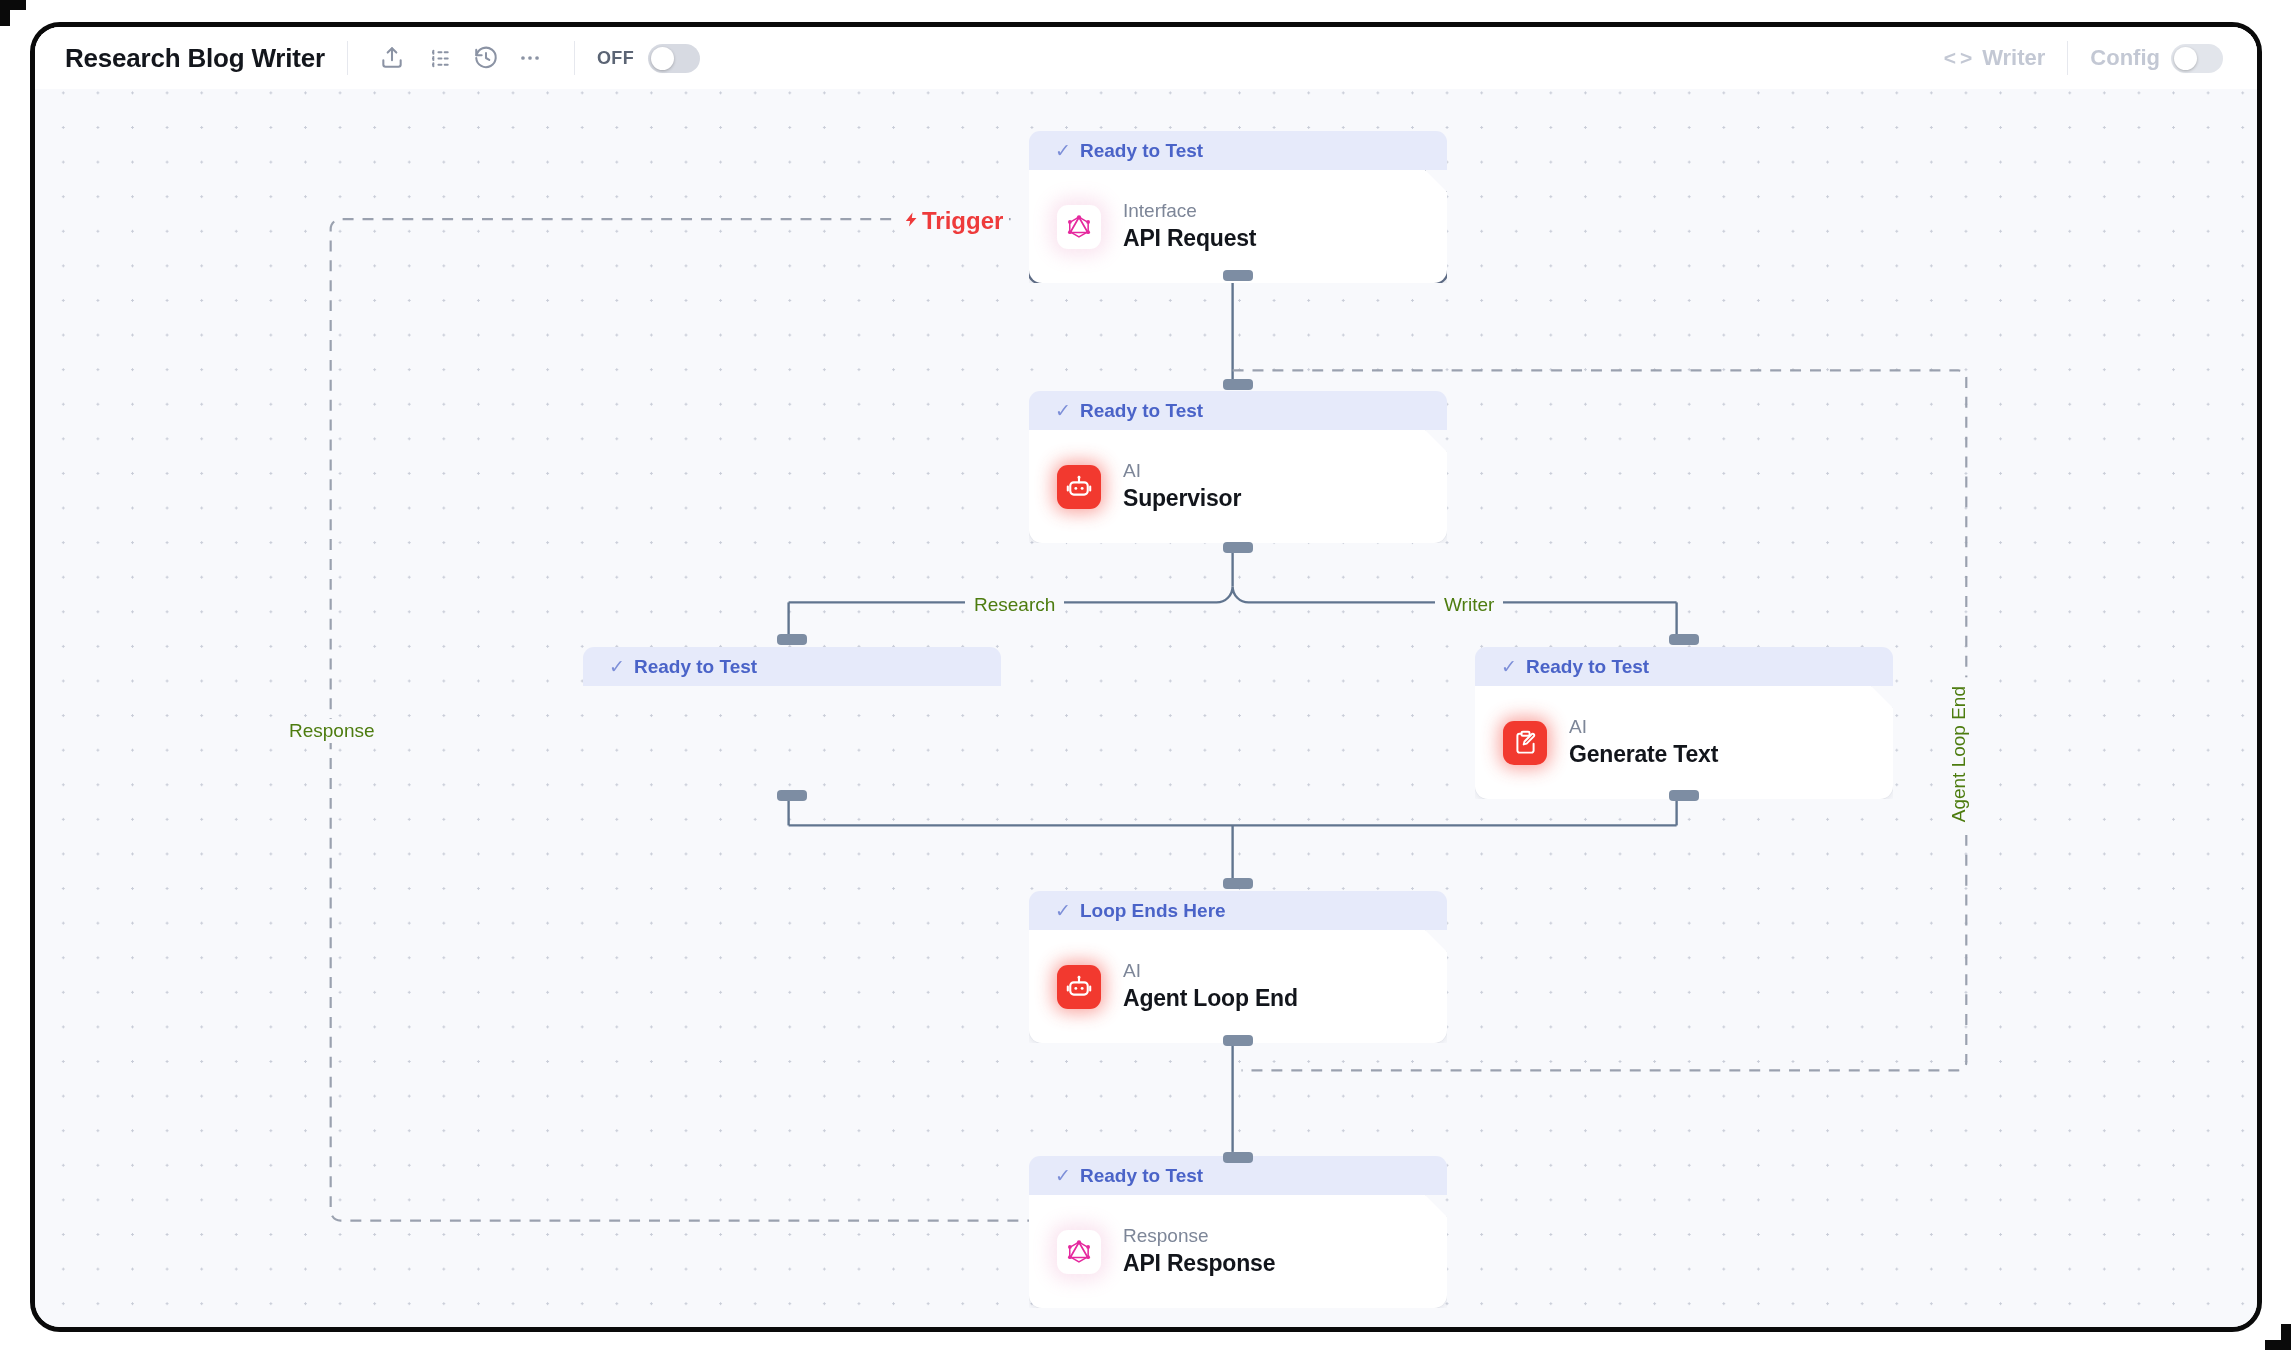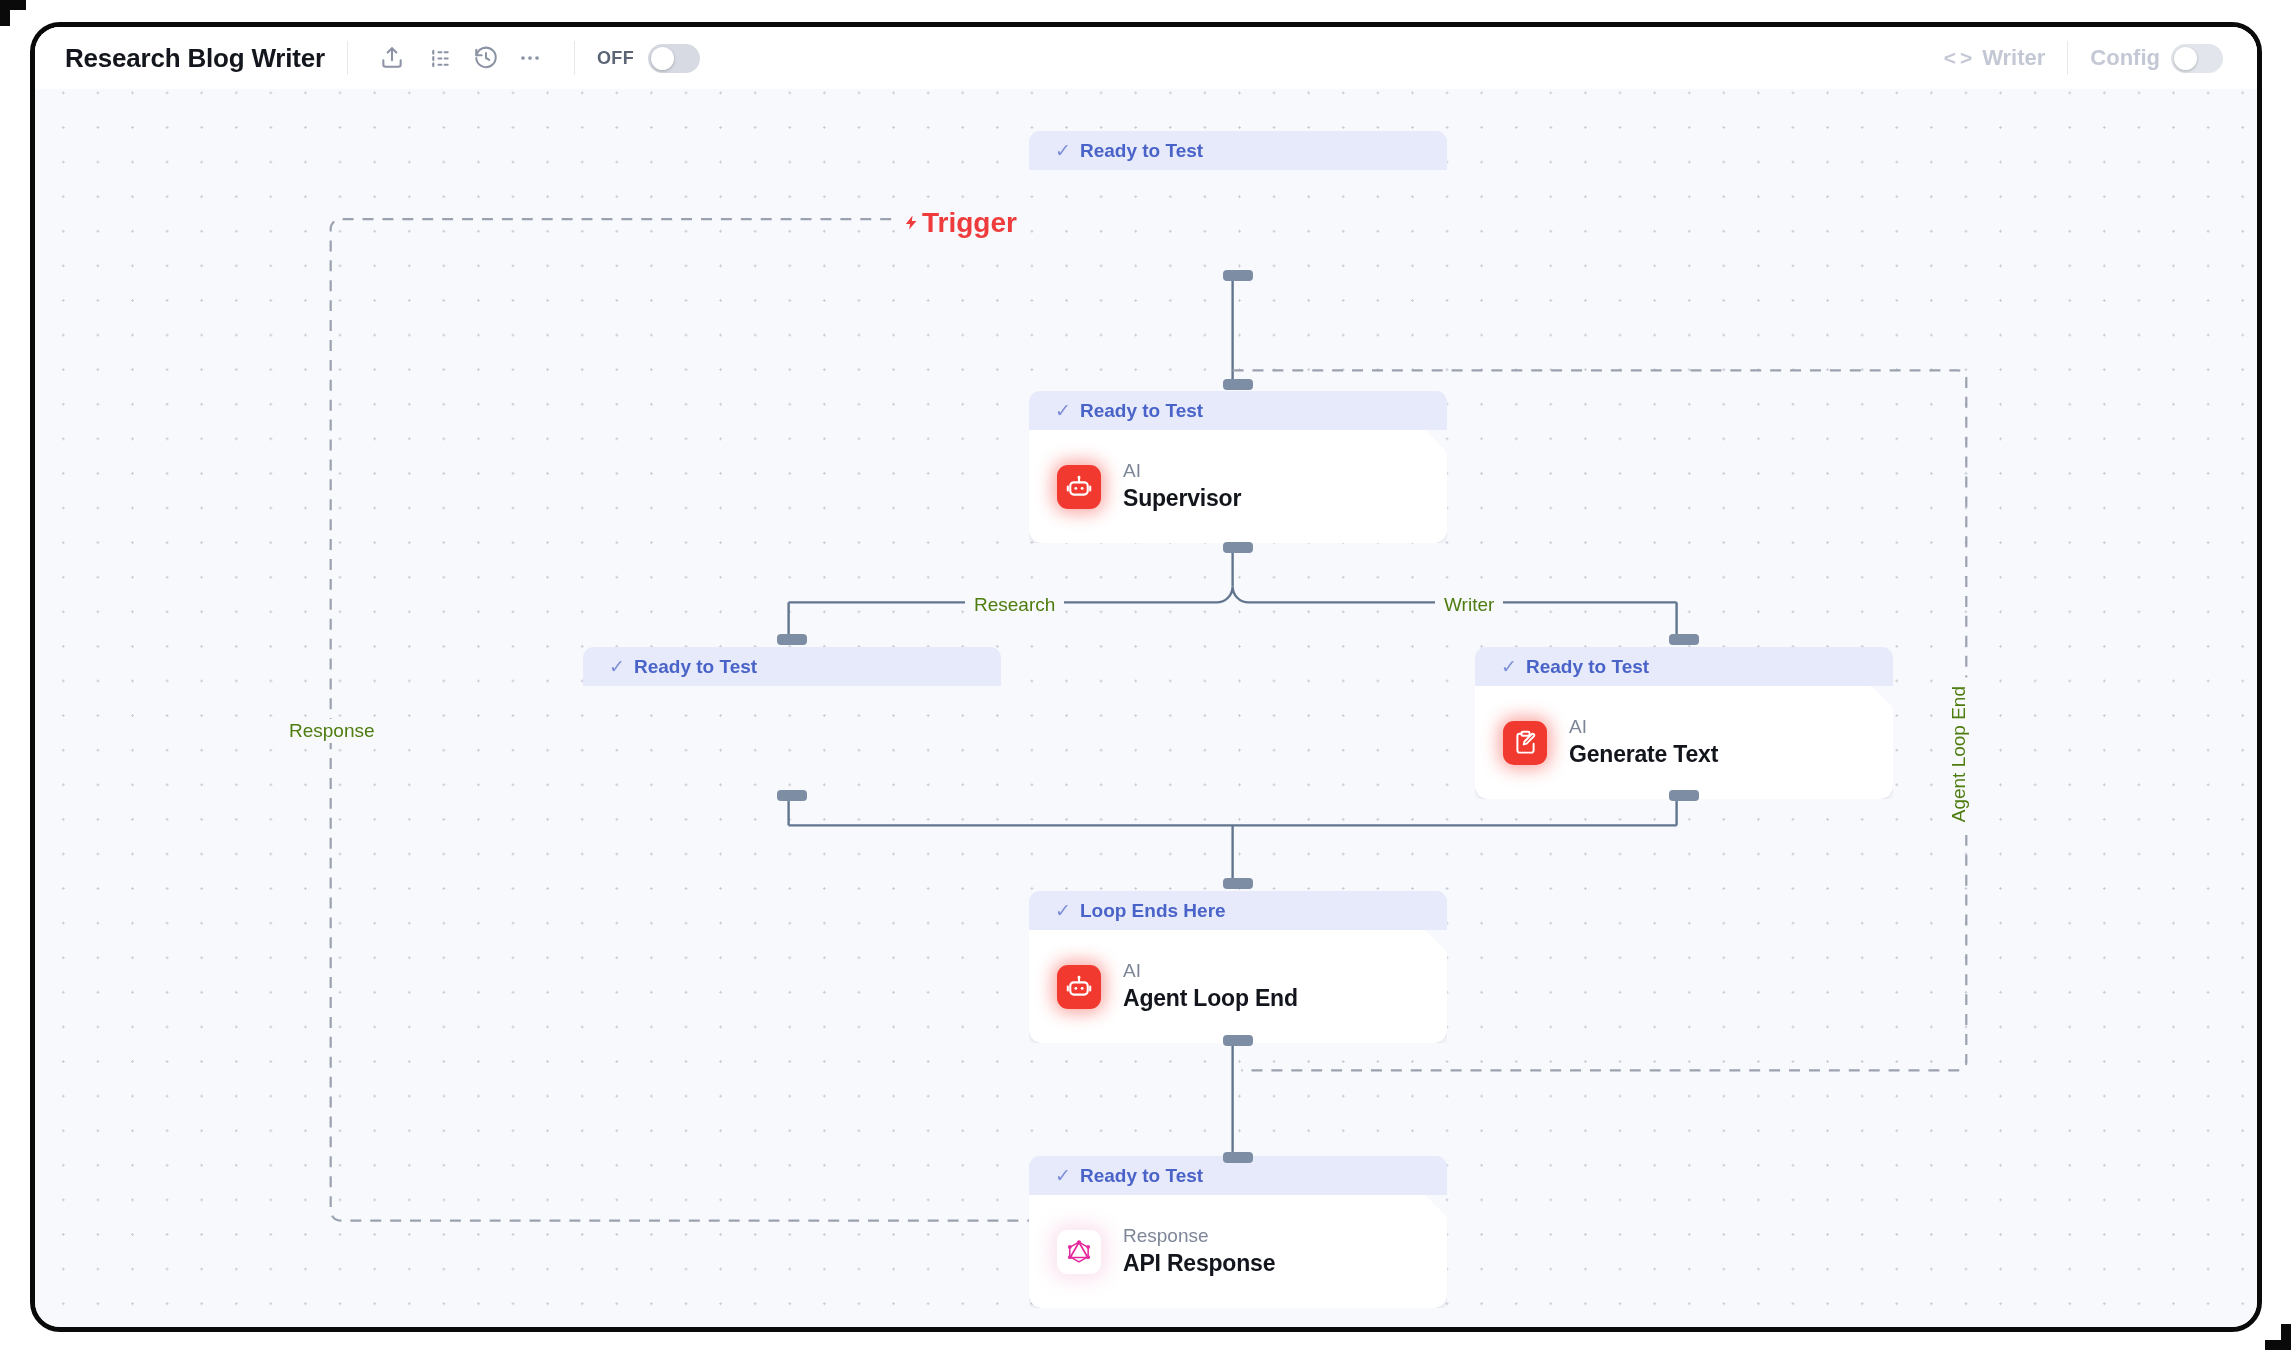--- a/index.html
+++ b/index.html
@@ -86,21 +86,21 @@
     font-size: 19px; color: #4d7c0f; white-space: nowrap;
     background: #f8f9fc; padding: 1px 9px;
   }
   .flow-label.vertical {
     writing-mode: vertical-rl; transform: rotate(180deg);
     padding: 9px 1px;
   }
   .trigger-label {
     position: absolute; z-index: 8;
     display: flex; align-items: center; gap: 2px;
-    font-size: 28px; font-weight: 700; color: #ee3b3b;
+    font-size: 24px; font-weight: 700; color: #ee3b3b;
     background: #f8f9fc; padding: 2px 6px; white-space: nowrap;
   }
 
   
   .node { position: absolute; z-index: 10; width: 418px; }
   .node-status {
     height: 39px; border-radius: 11px 11px 0 0;
     background: #e6eafa;
     display: flex; align-items: center; gap: 9px;
     padding: 0 0 0 26px;
@@ -264,112 +264,129 @@
   <div class="flow-label" style="left:930px; top:566px;">Research</div>
   <div class="flow-label" style="left:1400px; top:566px;">Writer</div>
   <div class="flow-label" style="left:245px; top:692px;">Response</div>
   <div class="flow-label vertical" style="left:1912px; top:650px;">Agent Loop End</div>
 
   <div class="node selected" style="left:994px; top:104px;">
     <div class="node-status">
       <span class="chk">✓</span>
       <span>Ready to Test</span>
     </div>
-  </div>
-
-  <div class="node" style="left:994px; top:364px;">
-    <div class="node-status">
-      <span class="chk">✓</span>
-      <span>Ready to Test</span>
-    </div>
-    <div class="node-body">
-      <div class="node-icon red">
-        <svg width="28" height="28" viewBox="0 0 24 24" fill="none" stroke="#ffffff" stroke-width="1.8" stroke-linecap="round" stroke-linejoin="round">
-          <rect x="4.5" y="8" width="15" height="10.5" rx="3"></rect>
-          <circle cx="9.3" cy="13.2" r="1.25" fill="#ffffff" stroke="none"></circle>
-          <circle cx="14.7" cy="13.2" r="1.25" fill="#ffffff" stroke="none"></circle>
-          <path d="M12 8V4.6"></path>
-            <circle cx="12" cy="3.6" r="1.2" fill="#ffffff" stroke="none"></circle>
-          <path d="M2.4 11.6v3.4M21.6 11.6v3.4"></path>
-        </svg>
-      </div>
-      <div class="node-text">
-        <div class="node-kind">AI</div>
-        <div class="node-title">Supervisor</div>
-      </div>
-    </div>
-  </div>
-
-  <div class="node" style="left:548px; top:620px;">
-    <div class="node-status">
-      <span class="chk">✓</span>
-      <span>Ready to Test</span>
-    </div>
-  </div>
-
-  <div class="node" style="left:1440px; top:620px;">
-    <div class="node-status">
-      <span class="chk">✓</span>
-      <span>Ready to Test</span>
-    </div>
-    <div class="node-body">
-      <div class="node-icon red">
-        <svg width="27" height="27" viewBox="0 0 24 24" fill="none" stroke="#ffffff" stroke-width="1.75" stroke-linecap="round" stroke-linejoin="round">
-          <path d="M8.4 4.2H6.6A1.8 1.8 0 0 0 4.8 6v13.2a1.8 1.8 0 0 0 1.8 1.8h10.8a1.8 1.8 0 0 0 1.8-1.8v-6"></path>
-          <rect x="8.4" y="2.4" width="7.2" height="3.6" rx="1.2"></rect>
-          <path d="M19.4 6.6 13 13l-2.6.7.7-2.6 6.4-6.4a1.3 1.3 0 0 1 1.9 1.9z"></path>
-        </svg>
-      </div>
-      <div class="node-text">
-        <div class="node-kind">AI</div>
-        <div class="node-title">Generate Text</div>
-      </div>
-    </div>
-  </div>
-
-  <div class="node" style="left:994px; top:864px;">
-    <div class="node-status">
-      <span class="chk">✓</span>
-      <span>Loop Ends Here</span>
-    </div>
-    <div class="node-body">
-      <div class="node-icon red">
-        <svg width="28" height="28" viewBox="0 0 24 24" fill="none" stroke="#ffffff" stroke-width="1.8" stroke-linecap="round" stroke-linejoin="round">
-          <rect x="4.5" y="8" width="15" height="10.5" rx="3"></rect>
-          <circle cx="9.3" cy="13.2" r="1.25" fill="#ffffff" stroke="none"></circle>
-          <circle cx="14.7" cy="13.2" r="1.25" fill="#ffffff" stroke="none"></circle>
-          <path d="M12 8V4.6"></path>
-            <circle cx="12" cy="3.6" r="1.2" fill="#ffffff" stroke="none"></circle>
-          <path d="M2.4 11.6v3.4M21.6 11.6v3.4"></path>
-        </svg>
-      </div>
-      <div class="node-text">
-        <div class="node-kind">AI</div>
-        <div class="node-title">Agent Loop End</div>
-      </div>
-    </div>
-  </div>
-
-  <div class="node" style="left:994px; top:1129px;">
-    <div class="node-status">
-      <span class="chk">✓</span>
-      <span>Ready to Test</span>
-    </div>
     <div class="node-body">
       <div class="node-icon pink">
         <svg width="30" height="30" viewBox="0 0 24 24" fill="none" stroke="#e5289e" stroke-width="1.35">
           <path d="M12 3.4 20 8v8l-8 4.6L4 16V8z" transform="scale(0.92) translate(1,1)"></path>
           <path d="M12 4.2 5 16.4h14z"></path>
           <circle cx="12" cy="4.2" r="1.7" fill="#e5289e" stroke="none"></circle>
           <circle cx="19.3" cy="7.9" r="1.5" fill="#e5289e" stroke="none"></circle>
           <circle cx="19.3" cy="16.1" r="1.5" fill="#e5289e" stroke="none"></circle>
           <circle cx="4.7" cy="7.9" r="1.5" fill="#e5289e" stroke="none"></circle>
           <circle cx="4.7" cy="16.1" r="1.5" fill="#e5289e" stroke="none"></circle>
         </svg>
       </div>
       <div class="node-text">
+        <div class="node-kind">Interface</div>
+        <div class="node-title">API Request</div>
+      </div>
+    </div>
+  </div>
+
+  <div class="node" style="left:994px; top:364px;">
+    <div class="node-status">
+      <span class="chk">✓</span>
+      <span>Ready to Test</span>
+    </div>
+    <div class="node-body">
+      <div class="node-icon red">
+        <svg width="28" height="28" viewBox="0 0 24 24" fill="none" stroke="#ffffff" stroke-width="1.8" stroke-linecap="round" stroke-linejoin="round">
+          <rect x="4.5" y="8" width="15" height="10.5" rx="3"></rect>
+          <circle cx="9.3" cy="13.2" r="1.25" fill="#ffffff" stroke="none"></circle>
+          <circle cx="14.7" cy="13.2" r="1.25" fill="#ffffff" stroke="none"></circle>
+          <path d="M12 8V4.6"></path>
+            <circle cx="12" cy="3.6" r="1.2" fill="#ffffff" stroke="none"></circle>
+          <path d="M2.4 11.6v3.4M21.6 11.6v3.4"></path>
+        </svg>
+      </div>
+      <div class="node-text">
+        <div class="node-kind">AI</div>
+        <div class="node-title">Supervisor</div>
+      </div>
+    </div>
+  </div>
+
+  <div class="node" style="left:548px; top:620px;">
+    <div class="node-status">
+      <span class="chk">✓</span>
+      <span>Ready to Test</span>
+    </div>
+  </div>
+
+  <div class="node" style="left:1440px; top:620px;">
+    <div class="node-status">
+      <span class="chk">✓</span>
+      <span>Ready to Test</span>
+    </div>
+    <div class="node-body">
+      <div class="node-icon red">
+        <svg width="27" height="27" viewBox="0 0 24 24" fill="none" stroke="#ffffff" stroke-width="1.75" stroke-linecap="round" stroke-linejoin="round">
+          <path d="M8.4 4.2H6.6A1.8 1.8 0 0 0 4.8 6v13.2a1.8 1.8 0 0 0 1.8 1.8h10.8a1.8 1.8 0 0 0 1.8-1.8v-6"></path>
+          <rect x="8.4" y="2.4" width="7.2" height="3.6" rx="1.2"></rect>
+          <path d="M19.4 6.6 13 13l-2.6.7.7-2.6 6.4-6.4a1.3 1.3 0 0 1 1.9 1.9z"></path>
+        </svg>
+      </div>
+      <div class="node-text">
+        <div class="node-kind">AI</div>
+        <div class="node-title">Generate Text</div>
+      </div>
+    </div>
+  </div>
+
+  <div class="node" style="left:994px; top:864px;">
+    <div class="node-status">
+      <span class="chk">✓</span>
+      <span>Loop Ends Here</span>
+    </div>
+    <div class="node-body">
+      <div class="node-icon red">
+        <svg width="28" height="28" viewBox="0 0 24 24" fill="none" stroke="#ffffff" stroke-width="1.8" stroke-linecap="round" stroke-linejoin="round">
+          <rect x="4.5" y="8" width="15" height="10.5" rx="3"></rect>
+          <circle cx="9.3" cy="13.2" r="1.25" fill="#ffffff" stroke="none"></circle>
+          <circle cx="14.7" cy="13.2" r="1.25" fill="#ffffff" stroke="none"></circle>
+          <path d="M12 8V4.6"></path>
+            <circle cx="12" cy="3.6" r="1.2" fill="#ffffff" stroke="none"></circle>
+          <path d="M2.4 11.6v3.4M21.6 11.6v3.4"></path>
+        </svg>
+      </div>
+      <div class="node-text">
+        <div class="node-kind">AI</div>
+        <div class="node-title">Agent Loop End</div>
+      </div>
+    </div>
+  </div>
+
+  <div class="node" style="left:994px; top:1129px;">
+    <div class="node-status">
+      <span class="chk">✓</span>
+      <span>Ready to Test</span>
+    </div>
+    <div class="node-body">
+      <div class="node-icon pink">
+        <svg width="30" height="30" viewBox="0 0 24 24" fill="none" stroke="#e5289e" stroke-width="1.35">
+          <path d="M12 3.4 20 8v8l-8 4.6L4 16V8z" transform="scale(0.92) translate(1,1)"></path>
+          <path d="M12 4.2 5 16.4h14z"></path>
+          <circle cx="12" cy="4.2" r="1.7" fill="#e5289e" stroke="none"></circle>
+          <circle cx="19.3" cy="7.9" r="1.5" fill="#e5289e" stroke="none"></circle>
+          <circle cx="19.3" cy="16.1" r="1.5" fill="#e5289e" stroke="none"></circle>
+          <circle cx="4.7" cy="7.9" r="1.5" fill="#e5289e" stroke="none"></circle>
+          <circle cx="4.7" cy="16.1" r="1.5" fill="#e5289e" stroke="none"></circle>
+        </svg>
+      </div>
+      <div class="node-text">
         <div class="node-kind">Response</div>
         <div class="node-title">API Response</div>
       </div>
     </div>
   </div>
 
 </div>
 
 </body></html>

